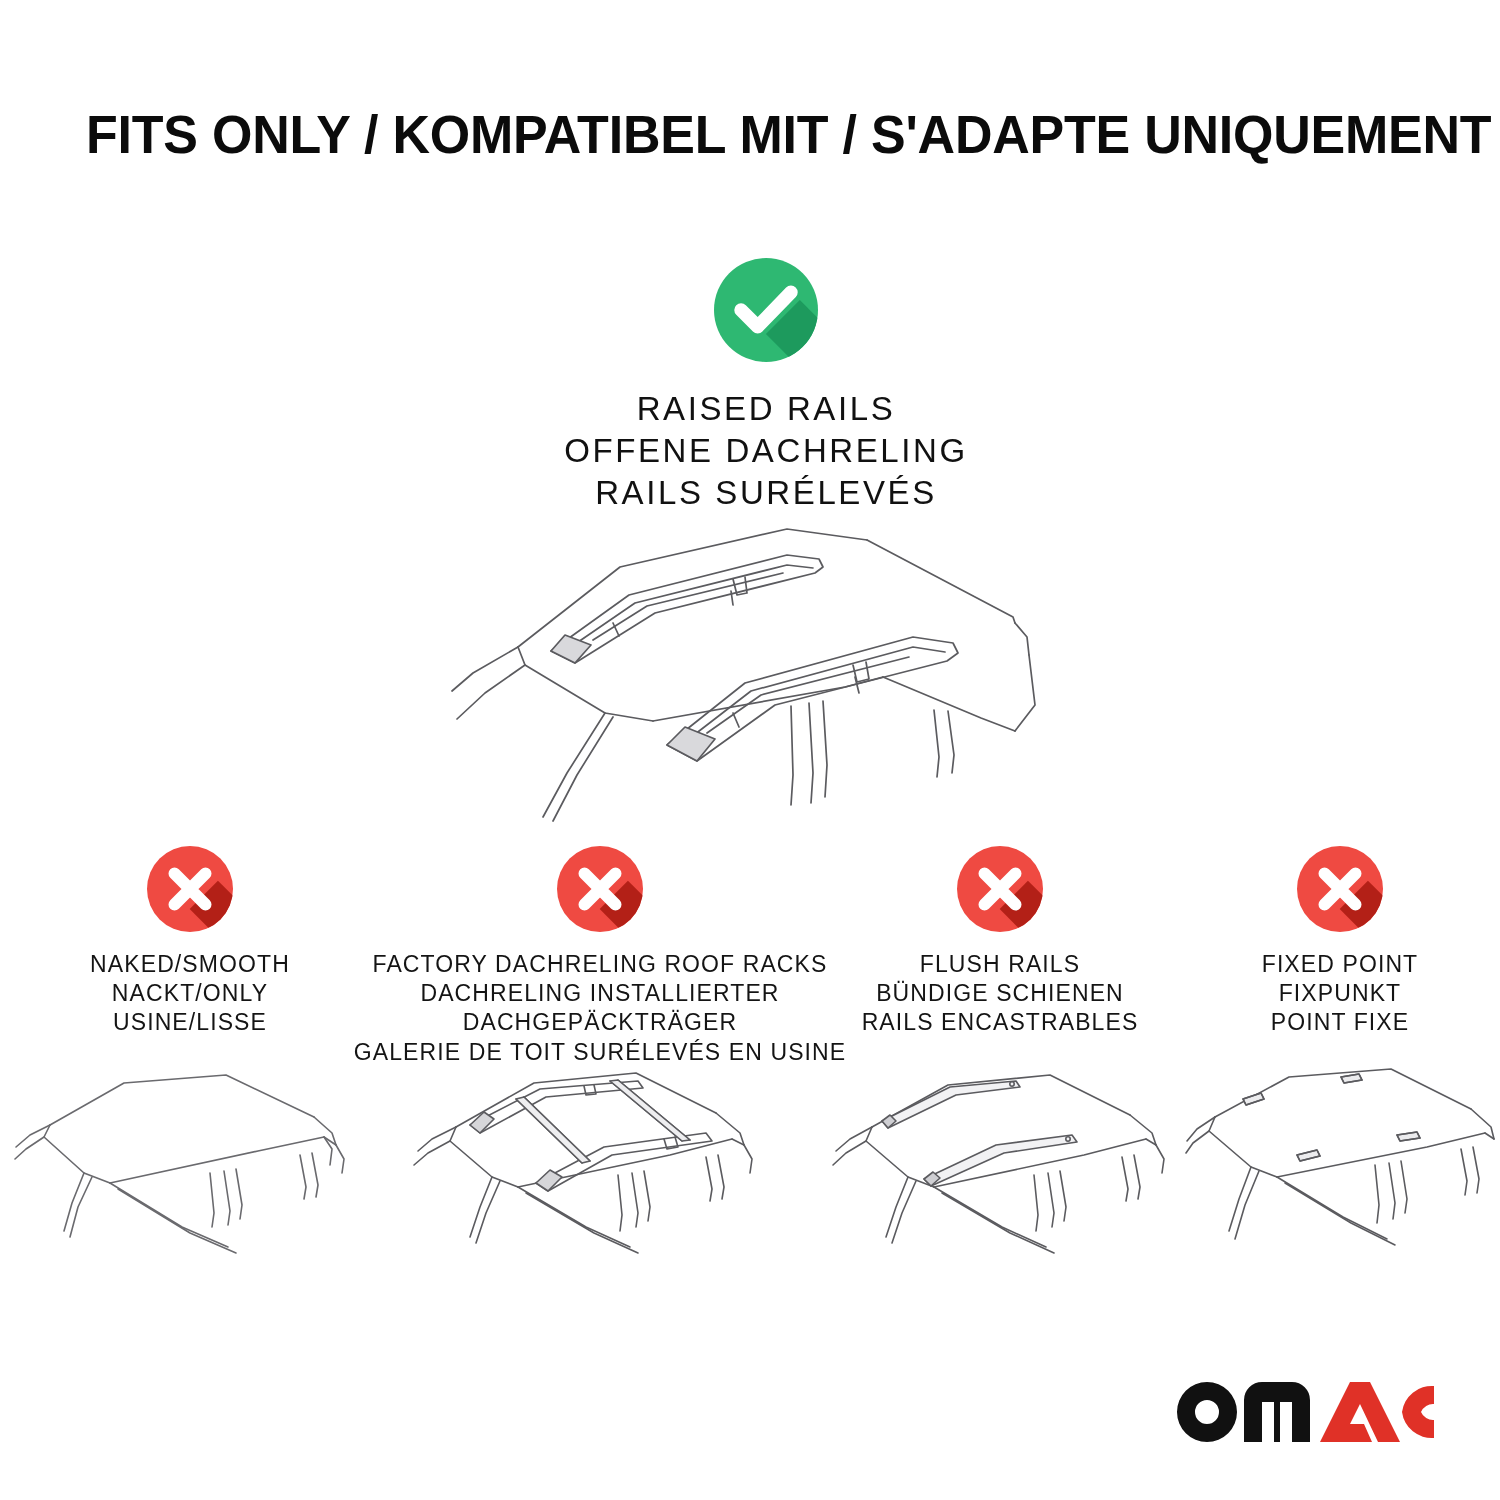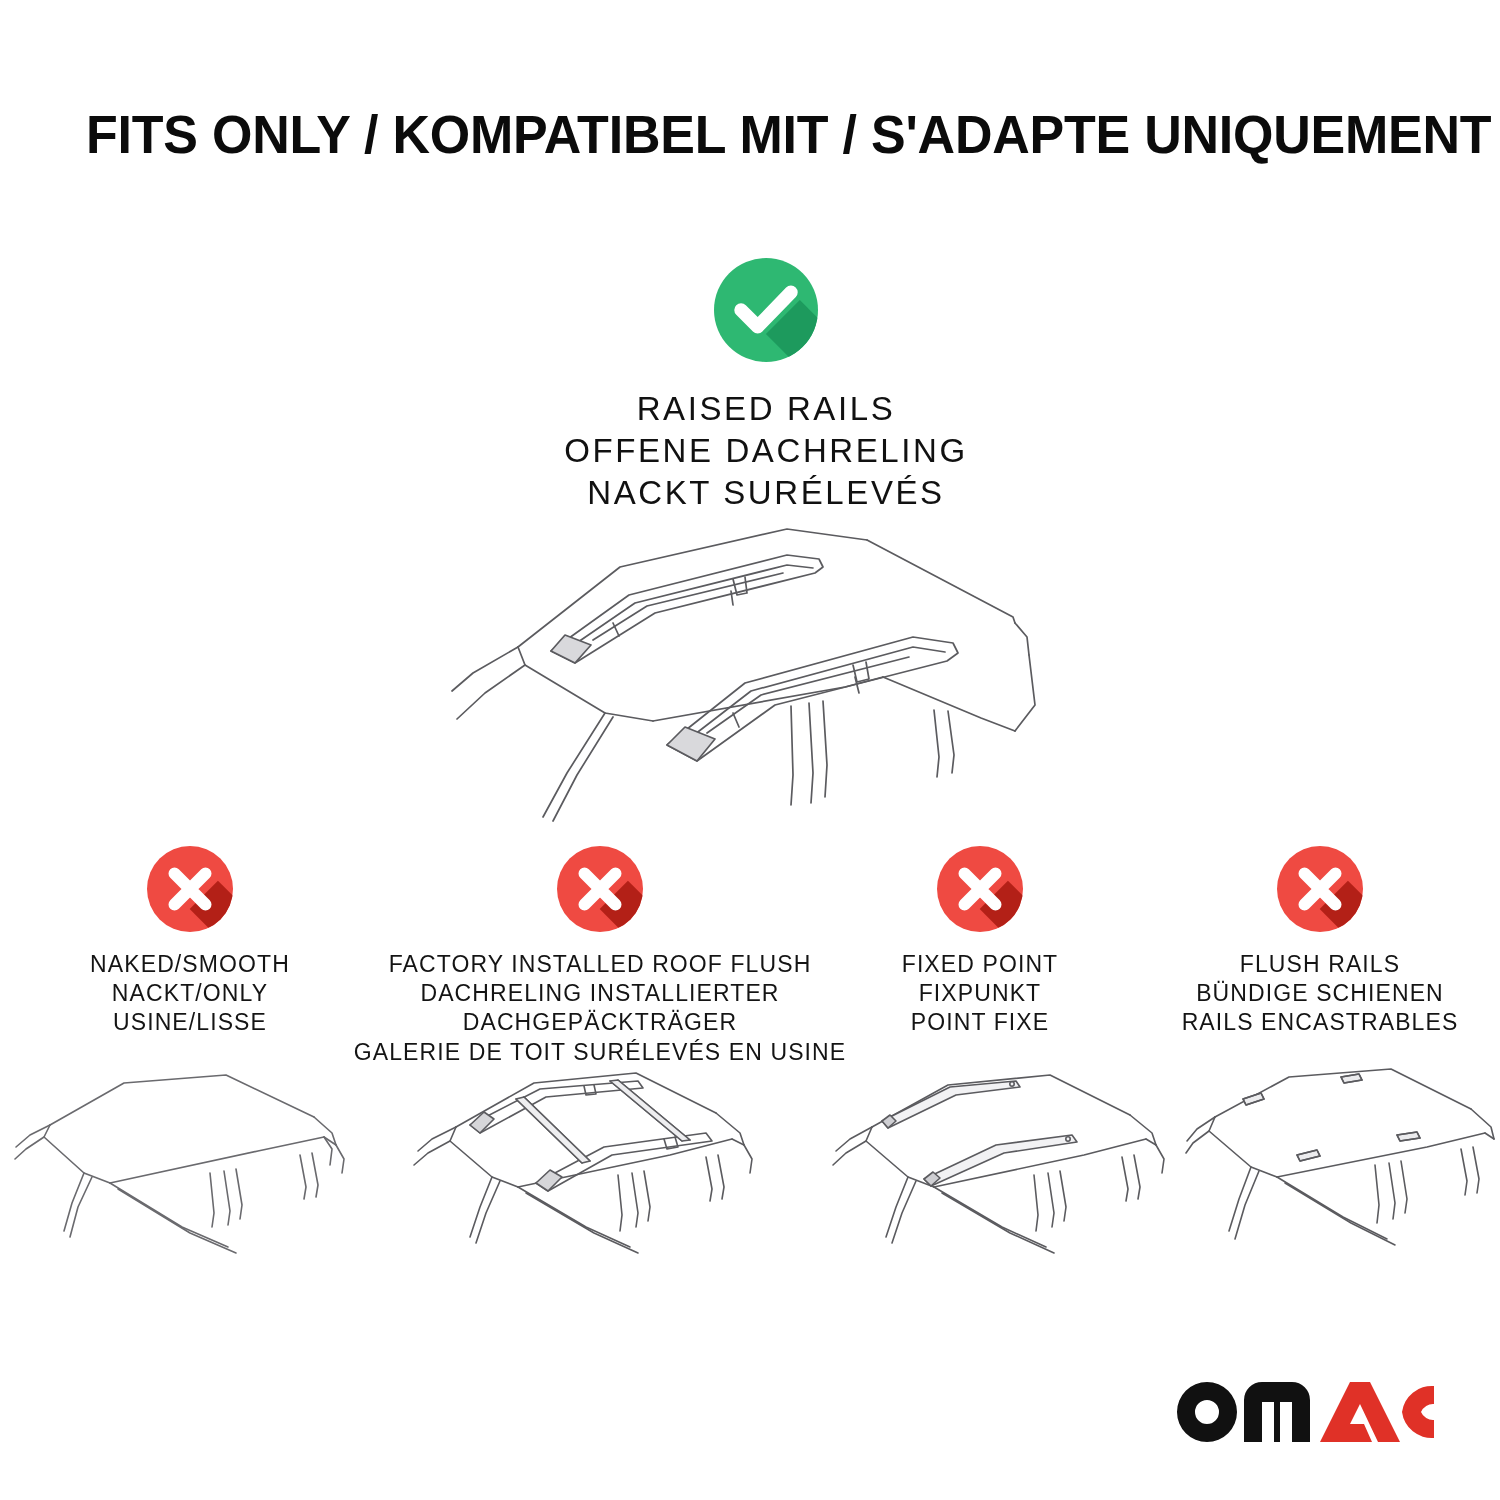--- a/index.html
+++ b/index.html
@@ -163,21 +163,21 @@
     <div class="glyph">
       <svg viewBox="0 0 100 100" xmlns="http://www.w3.org/2000/svg">
         <path d="M26 50 L42 66 L74 33" fill="none" stroke="#ffffff" stroke-width="13" stroke-linecap="round" stroke-linejoin="round"></path>
       </svg>
     </div>
   </div>
 
   <div class="approved-labels">
     <div>RAISED RAILS</div>
     <div>OFFENE DACHRELING</div>
-    <div>NACKT SURÉLEVÉS</div>
+    <div>RAILS SURÉLEVÉS</div>
   </div>
 </div>
 
 <div class="hero-art">
   <svg viewBox="0 0 680 345" xmlns="http://www.w3.org/2000/svg">
     <g fill="none" stroke="#5b5b5f" stroke-width="1.7" stroke-linecap="round" stroke-linejoin="round">
 
       <path d="M103 142 L205 62 L372 24 L452 35"></path>
       <path d="M452 35 L598 112 L600 118"></path>
       <path d="M103 142 L110 160 L190 208 L238 216"></path>
@@ -244,56 +244,56 @@
   <div class="reject-col c2">
     <div class="badge badge-red">
       <div class="shadow"></div>
       <div class="glyph">
         <svg viewBox="0 0 100 100" xmlns="http://www.w3.org/2000/svg">
           <path d="M32 32 L68 68 M68 32 L32 68" fill="none" stroke="#ffffff" stroke-width="14" stroke-linecap="round"></path>
         </svg>
       </div>
     </div>
     <div class="reject-labels">
-      <div>FACTORY INSTALLED ROOF FLUSH</div>
+      <div>FACTORY DACHRELING ROOF RACKS</div>
       <div>DACHRELING INSTALLIERTER</div>
       <div>DACHGEPÄCKTRÄGER</div>
       <div>GALERIE DE TOIT SURÉLEVÉS EN USINE</div>
+    </div>
+  </div>
+
+  <div class="reject-col c3">
+    <div class="badge badge-red">
+      <div class="shadow"></div>
+      <div class="glyph">
+        <svg viewBox="0 0 100 100" xmlns="http://www.w3.org/2000/svg">
+          <path d="M32 32 L68 68 M68 32 L32 68" fill="none" stroke="#ffffff" stroke-width="14" stroke-linecap="round"></path>
+        </svg>
+      </div>
+    </div>
+    <div class="reject-labels">
+      <div>FLUSH RAILS</div>
+      <div>BÜNDIGE SCHIENEN</div>
+      <div>RAILS ENCASTRABLES</div>
     </div>
   </div>
 
   <div class="reject-col c4">
     <div class="badge badge-red">
       <div class="shadow"></div>
       <div class="glyph">
         <svg viewBox="0 0 100 100" xmlns="http://www.w3.org/2000/svg">
           <path d="M32 32 L68 68 M68 32 L32 68" fill="none" stroke="#ffffff" stroke-width="14" stroke-linecap="round"></path>
         </svg>
       </div>
     </div>
     <div class="reject-labels">
       <div>FIXED POINT</div>
       <div>FIXPUNKT</div>
       <div>POINT FIXE</div>
-    </div>
-  </div>
-
-  <div class="reject-col c3">
-    <div class="badge badge-red">
-      <div class="shadow"></div>
-      <div class="glyph">
-        <svg viewBox="0 0 100 100" xmlns="http://www.w3.org/2000/svg">
-          <path d="M32 32 L68 68 M68 32 L32 68" fill="none" stroke="#ffffff" stroke-width="14" stroke-linecap="round"></path>
-        </svg>
-      </div>
-    </div>
-    <div class="reject-labels">
-      <div>FLUSH RAILS</div>
-      <div>BÜNDIGE SCHIENEN</div>
-      <div>RAILS ENCASTRABLES</div>
     </div>
   </div>
 </div>
 
 <div class="reject-art">
 
   <div class="art-cell c1">
     <svg width="352" height="230" viewBox="0 0 352 230" xmlns="http://www.w3.org/2000/svg">
       <g fill="none" stroke="#6a6a6e" stroke-width="1.6" stroke-linecap="round" stroke-linejoin="round">
         <path d="M36 70 L110 28 L212 20 L300 62"></path>

